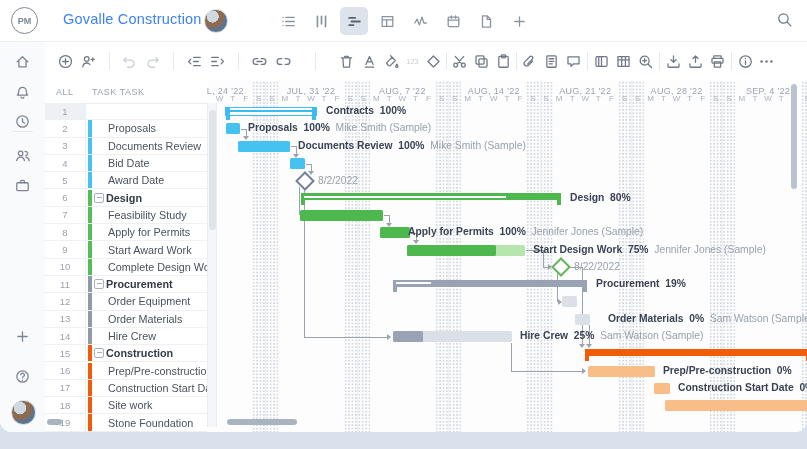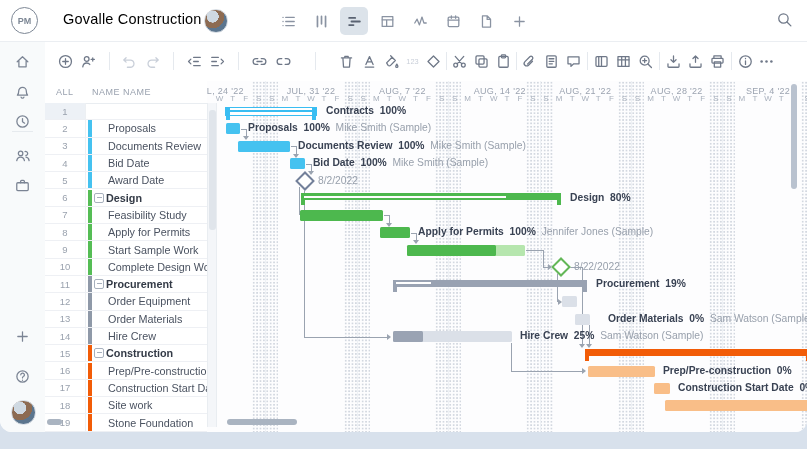--- a/index.html
+++ b/index.html
@@ -1,21 +1,21 @@
 <!DOCTYPE html>
 <html><head>
 <meta charset="utf-8">
 <style>
   html,body{margin:0;padding:0;}
   body{width:807px;height:449px;background:#d8e1ec;font-family:"Liberation Sans","DejaVu Sans",sans-serif;position:relative;overflow:hidden;}
   #app{position:absolute;left:0;top:0;width:807px;height:432px;background:#fff;border-radius:0 0 12px 12px;overflow:hidden;}
   .abs{position:absolute;}
   #topbar{left:0;top:0;width:807px;height:41px;background:#fff;border-bottom:1px solid #ebeef2;z-index:10;}
   #logo{left:11px;top:7px;width:25px;height:25px;border:1.6px solid #7d8795;border-radius:50%;color:#7d8795;font-size:9px;font-weight:bold;display:flex;align-items:center;justify-content:center;text-align:right;}
-  #title{left:63px;top:11px;font-size:14.5px;color:#000000;letter-spacing:.2px;}
+  #title{left:63px;top:11px;font-size:14.5px;color:#3b82f6;letter-spacing:.2px;}
   .avatar{border-radius:50%;background:radial-gradient(circle at 35% 30%,#cfd9e2 0 28%,#8d6b52 29% 55%,#5b758e 56% 100%);border:1px solid #d6dce3;}
   #t-avatar{left:204px;top:9px;width:22px;height:22px;}
   .vtab{width:28px;height:28px;top:7px;display:flex;align-items:center;justify-content:center;border-radius:5px;}
   .vtab.sel{background:#dce3ea;}
   #toolbar{left:45px;top:41px;width:762px;height:40px;background:#fff;border-bottom:1px solid #e8ecf0;}
   .tico{position:absolute;top:11px;width:18px;height:18px;display:flex;align-items:center;justify-content:center;}
   .tsep{position:absolute;top:11px;width:1px;height:18px;background:#e5e9ee;}
   #rail{left:0;top:41px;width:45px;height:391px;background:#f8fafb;border-right:1px solid #edf0f3;}
   .rico{position:absolute;left:13px;width:18px;height:18px;display:flex;align-items:center;justify-content:center;}
   #railsep{left:12px;width:21px;height:1px;background:#e6eaee;}
@@ -333,21 +333,21 @@
       <div class="tsep" style="left: 401px;"></div>
       <div class="tsep" style="left: 471px;"></div>
       <div class="tsep" style="left: 542px;"></div>
       <div class="tsep" style="left: 614px;"></div>
       <div class="tsep" style="left: 686px;"></div>
     </div>
 
   <div class="abs" id="panel">
     <div class="abs" id="phead">
       <div class="phlabel" style="left:11px;">ALL</div>
-      <div class="phlabel" style="left:47px;">NAME NAME</div>
+      <div class="phlabel" style="left:47px;">TASK TASK</div>
     </div>
     <div id="prows">
         <div class="prow" style="top: 22px;">
           <div class="pnum" style="background: rgb(237, 241, 246);">1</div>
         </div>
         <div class="prow" style="top: 39.3px;">
           <div class="pnum">2</div>
           <div class="pstrip" style="background: rgb(69, 194, 240);"></div>
           <div class="pname" style="left: 63px;">Proposals</div>
         </div>
@@ -378,21 +378,21 @@
           <div class="pname" style="left: 63px;">Feasibility Study</div>
         </div>
         <div class="prow" style="top: 143.1px;">
           <div class="pnum">8</div>
           <div class="pstrip" style="background: rgb(85, 189, 85);"></div>
           <div class="pname" style="left: 63px;">Apply for Permits</div>
         </div>
         <div class="prow" style="top: 160.4px;">
           <div class="pnum">9</div>
           <div class="pstrip" style="background: rgb(85, 189, 85);"></div>
-          <div class="pname" style="left: 63px;">Start Sample Work</div>
+          <div class="pname" style="left: 63px;">Start Award Work</div>
         </div>
         <div class="prow" style="top: 177.7px;">
           <div class="pnum">10</div>
           <div class="pstrip" style="background: rgb(85, 189, 85);"></div>
           <div class="pname" style="left: 63px;">Complete Design Work</div>
         </div>
         <div class="prow" style="top: 195px;">
           <div class="pnum">11</div>
           <div class="pstrip" style="background: rgb(143, 153, 168);"></div>
           <div class="collapse"></div>
@@ -452,21 +452,21 @@
       <div class="wband" style="left: 319.44px; width: 26.12px;"></div>
       <div class="wline" style="left: 332.5px;"></div>
       <div class="wband" style="left: 410.86px; width: 26.12px;"></div>
       <div class="wline" style="left: 423.92px;"></div>
       <div class="wband" style="left: 502.28px; width: 26.12px;"></div>
       <div class="wline" style="left: 515.34px;"></div>
       <div class="wband" style="left: 593.7px; width: 26.12px;"></div>
       <div class="wklabel" style="left: 12.53px;">JUL, 24 '22</div>
       <div class="wklabel" style="left: 103.95px;">JUL, 31 '22</div>
       <div class="wklabel" style="left: 195.37px;">AUG, 7 '22</div>
-      <div class="wklabel" style="left: 286.79px; margin-left: 6px;">AUG, 14 '22</div>
+      <div class="wklabel" style="left: 286.79px;">AUG, 14 '22</div>
       <div class="wklabel" style="left: 378.21px;">AUG, 21 '22</div>
       <div class="wklabel" style="left: 469.63px;">AUG, 28 '22</div>
       <div class="wklabel" style="left: 561.05px;">SEP, 4 '22</div>
       <div class="daylet" style="left: 12.53px;">W</div>
       <div class="daylet" style="left: 25.59px;">T</div>
       <div class="daylet" style="left: 38.65px;">F</div>
       <div class="daylet" style="left: 51.71px;">S</div>
       <div class="daylet" style="left: 64.77px;">S</div>
       <div class="daylet" style="left: 77.83px;">M</div>
       <div class="daylet" style="left: 90.89px;">T</div>
@@ -513,35 +513,35 @@
         <div class="tab" style="left: 0px; background: rgb(57, 189, 242);"></div>
         <div class="tab" style="right: 0px; background: rgb(57, 189, 242);"></div>
         <div class="pline" style="width: 83.9424px;"></div>
       </div>
       <div class="glabel" style="left: 118.958px; top: 24.15px;"><b>Contracts&nbsp; 100%</b></div>
       <div class="gbar" style="left: 19.06px; top: 42.45px; width: 13.9742px; background: rgb(69, 194, 240);"></div>
       <div class="glabel" style="left: 41.0342px; top: 41.45px;"><b>Proposals&nbsp; 100%</b> <span>&nbsp;Mike Smith (Sample)</span></div>
       <div class="gbar" style="left: 30.9446px; top: 59.75px; width: 52.1094px; background: rgb(69, 194, 240);"></div>
       <div class="glabel" style="left: 91.054px; top: 58.75px;"><b>Documents Review&nbsp; 100%</b> <span>&nbsp;Mike Smith (Sample)</span></div>
       <div class="gbar" style="left: 83.054px; top: 77.05px; width: 14.8884px; background: rgb(69, 194, 240);"></div>
-      <div class="glabel" style="left: 105.942px; top: 76.05px;"><b>Bid Date&nbsp; 100%</b> <span>&nbsp;Mike Smith (Sample)</span></div>
       <div class="gms" style="left: 90.9424px; top: 92.85px; border-color: rgb(115, 128, 154);"></div>
       <div class="glabel" style="left: 110.942px; top: 93.85px;"><span>8/2/2022</span></div>
       <div class="gsum" style="left: 94.0244px; top: 112.15px; width: 260.025px; background: rgb(77, 184, 78);">
         <div class="tab" style="left: 0px; background: rgb(77, 184, 78);"></div>
         <div class="tab" style="right: 0px; background: rgb(77, 184, 78);"></div>
         <div class="pline" style="width: 201.62px;"></div>
       </div>
       <div class="glabel" style="left: 363.049px; top: 110.65px;"><b>Design&nbsp; 80%</b></div>
       <div class="gbar" style="left: 92.9796px; top: 128.95px; width: 82.8004px; background: rgb(77, 184, 78);"></div>
       <div class="gbar" style="left: 173.037px; top: 146.25px; width: 29.9074px; background: rgb(77, 184, 78);"></div>
-      <div class="glabel" style="left: 211px; top: 145.25px;"><b>Apply for Permits&nbsp; 100%</b> <span>&nbsp;Jennifer Jones (Sample)</span></div>
+      <div class="glabel" style="left: 201px; top: 145.25px;"><b>Apply for Permits&nbsp; 100%</b> <span>&nbsp;Jennifer Jones (Sample)</span></div>
       <div class="gbar" style="left: 199.941px; top: 163.55px; width: 118.193px; background: rgb(182, 230, 174);">
         <div class="gprog" style="width: 75%; background: rgb(77, 184, 78);"></div>
       </div>
+      <div class="glabel" style="left: 326.134px; top: 162.55px;"><b>Start Design Work&nbsp; 75%</b> <span>&nbsp;Jennifer Jones (Sample)</span></div>
       <div class="gms" style="left: 347.049px; top: 179.35px; border-color: rgb(99, 183, 87);"></div>
       <div class="glabel" style="left: 367.049px; top: 180.35px;"><span>8/22/2022</span></div>
       <div class="gsum" style="left: 185.967px; top: 198.65px; width: 194.072px; background: rgb(153, 162, 178);">
         <div class="tab" style="left: 0px; background: rgb(153, 162, 178);"></div>
         <div class="tab" style="right: 0px; background: rgb(153, 162, 178);"></div>
         <div class="pline" style="width: 35.3536px;"></div>
       </div>
       <div class="glabel" style="left: 389.038px; top: 197.15px;"><b>Procurement&nbsp; 19%</b></div>
       <div class="gbar" style="left: 354.702px; top: 215.45px; width: 15.2802px; background: rgb(219, 224, 232);"></div>
       <div class="gbar" style="left: 367.762px; top: 232.75px; width: 15.2802px; background: rgb(219, 224, 232);"></div>

